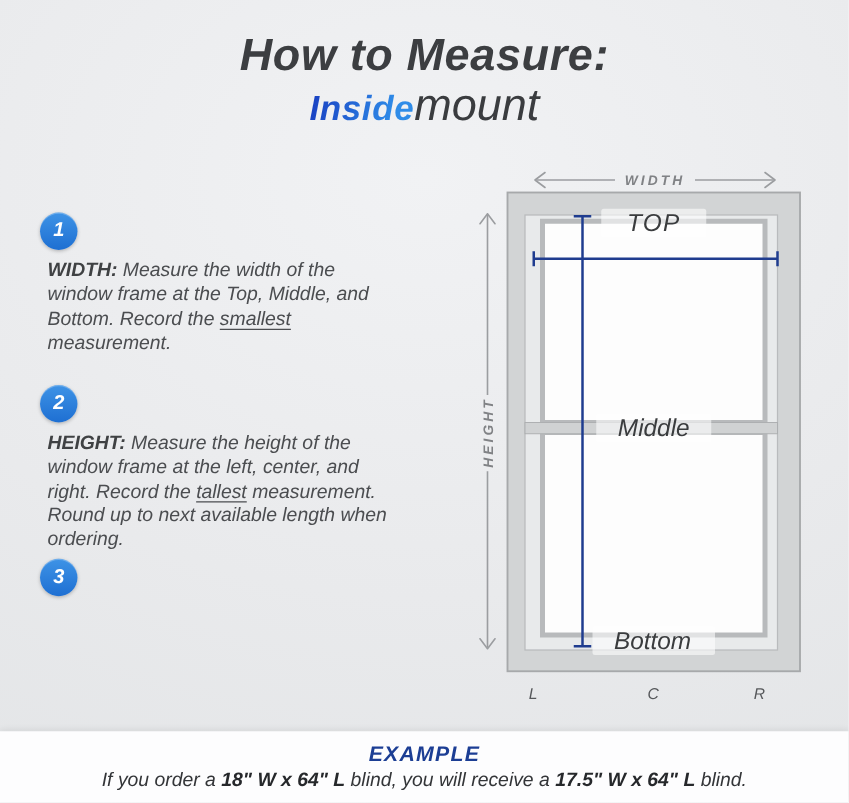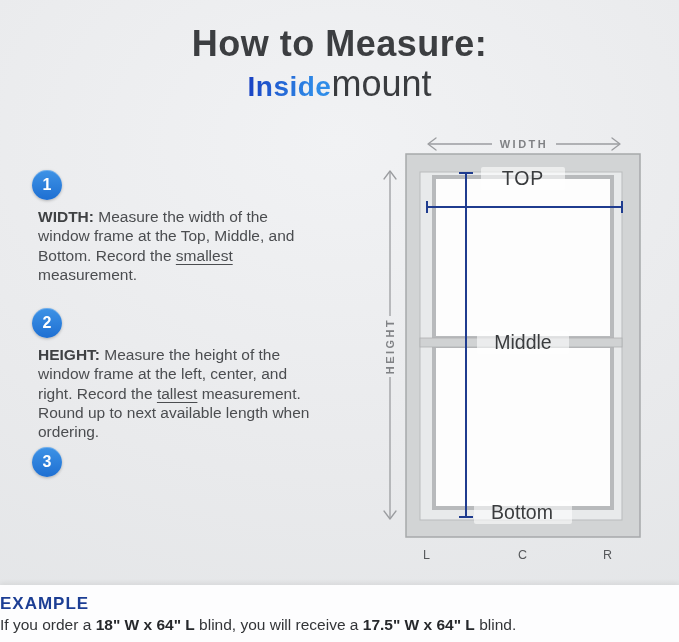--- a/index.html
+++ b/index.html
@@ -1,19 +1,20 @@
 <!DOCTYPE html>
 <html><head>
 <meta charset="utf-8">
 <style>
   html,body{margin:0;padding:0;}
   body{font-family:"Liberation Sans",sans-serif;}
   #canvas{
     position:relative;width:679px;height:642px;overflow:hidden;
     background:radial-gradient(120% 95% at 50% 22%, #f1f2f4 0%, #e9eaec 55%, #e2e4e6 100%);
+    font-style:italic;
   }
 
   
   .title-wrap{position:absolute;top:26px;left:0;width:100%;text-align:center;line-height:1;}
   .title-line1{font-size:36px;font-weight:700;color:#3c3e41;letter-spacing:.5px;}
   .title-line2{margin-top:4px;}
   .title-highlight{
     font-size:28px;font-weight:700;letter-spacing:.5px;
     background:linear-gradient(100deg,#1a44c4 5%,#2f8ce8 80%);
     -webkit-background-clip:text;background-clip:text;
@@ -45,21 +46,21 @@
   .arrow-head{stroke:#9b9da0;stroke-width:1.3;fill:none;stroke-linecap:round;stroke-linejoin:round;}
   .dim-label{fill:#808285;font-size:11px;letter-spacing:2.5px;font-weight:700;}
   .measure{stroke:#1f3c8f;stroke-width:2;fill:none;}
   .chip{fill:rgba(255,255,255,.58);}
   .pane-label{fill:#3a3c3e;font-size:19.5px;}
   .mark-label{fill:#56585b;font-size:12.5px;letter-spacing:1px;}
 
   
   .example{
     position:absolute;left:0;top:585px;width:100%;height:57px;
-    background:#fdfdfe;text-align:left;
+    background:#fdfdfe;text-align:center;
     box-shadow:0 -2px 5px rgba(0,0,0,.07);
   }
   .example h2{margin:9px 0 0 0;font-size:17px;font-weight:700;color:#1c3e94;letter-spacing:1px;}
   .example p{margin:2px 0 0 0;font-size:15.5px;color:#333538;}
   .example p b{color:#26282b;}
 </style>
 </head>
 <body>
 
 <div id="canvas">

